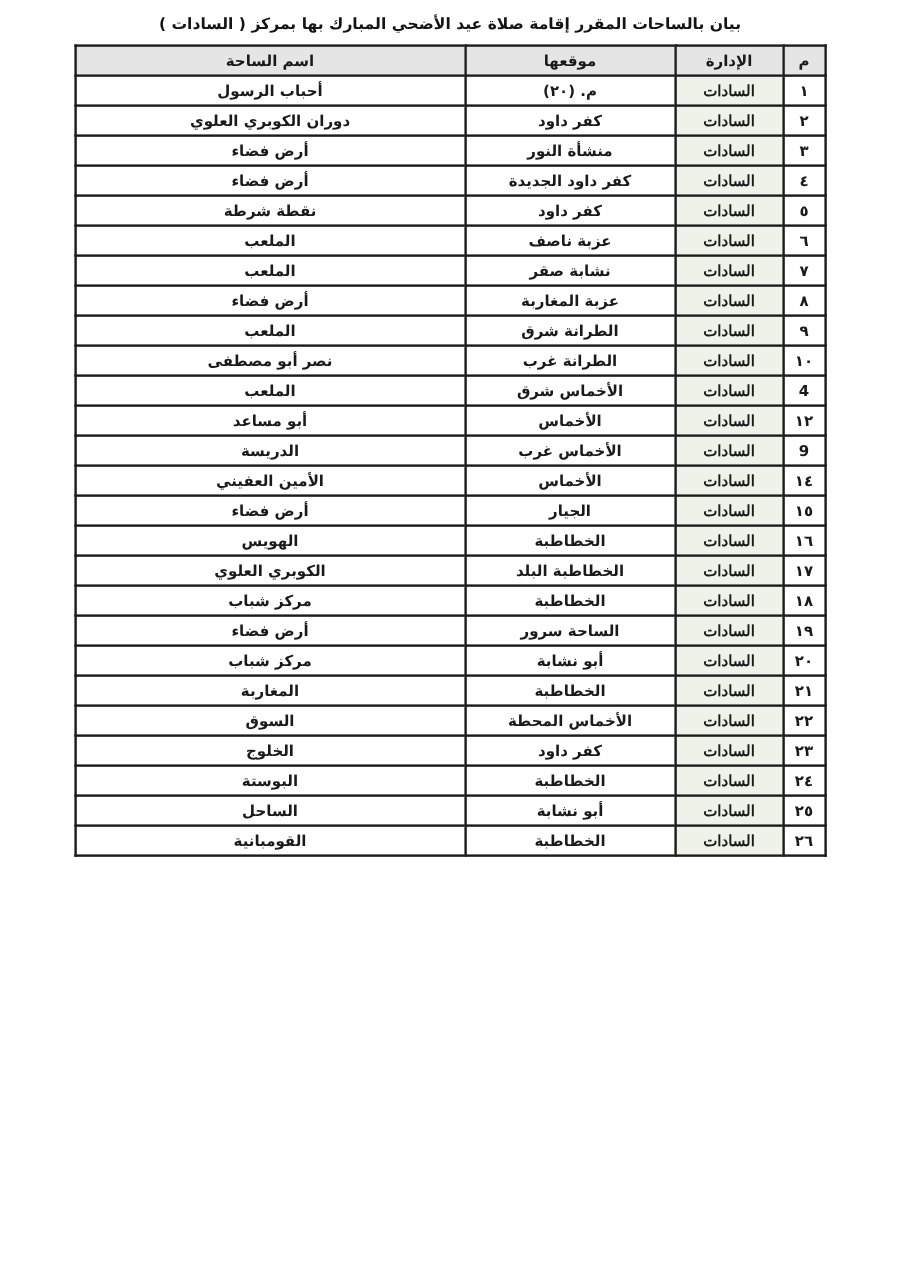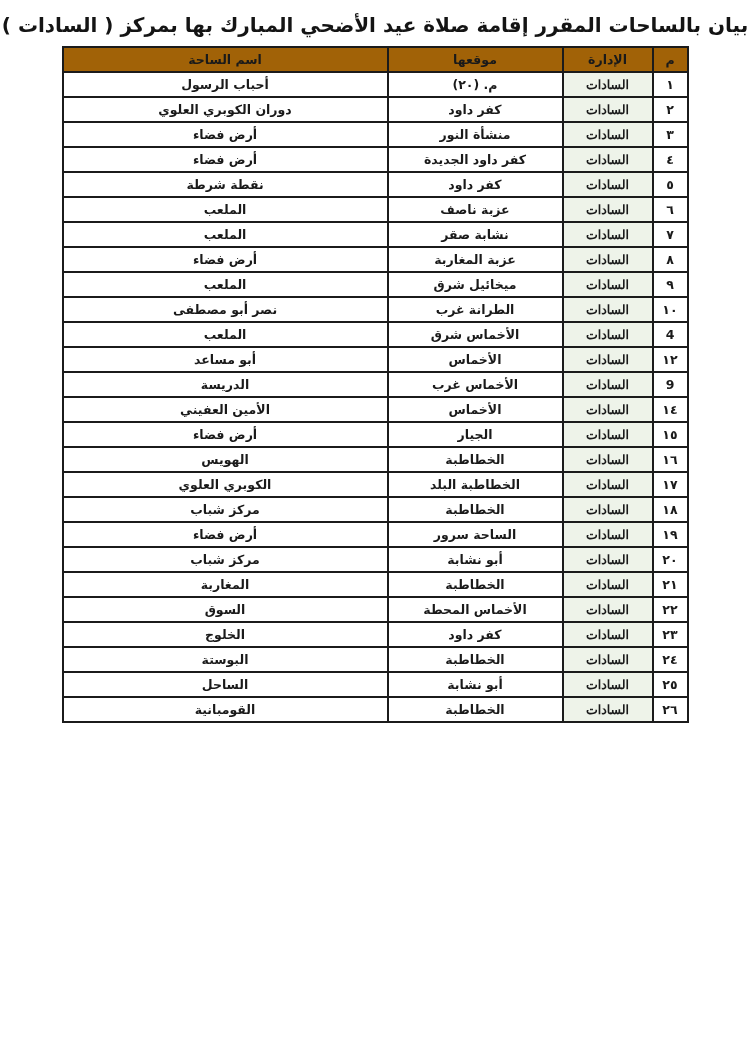--- a/index.html
+++ b/index.html
@@ -9,21 +9,21 @@
     width:750px;
     height:1060px;
     background:#ffffff;
     font-family:"DejaVu Sans", sans-serif;
     direction:rtl;
     overflow:hidden;
   }
   .doc-title {
     padding-top:13px;
     text-align:center;
-    font-size:20px;
+    font-size:13px;
     font-weight:bold;
     color:#141414;
     letter-spacing:0;
   }
   table.locations {
     margin:9px auto 0 auto;
     width:625px;
     border-collapse:collapse;
     table-layout:fixed;
   }
@@ -33,21 +33,21 @@
     height:25px;
     text-align:center;
     vertical-align:middle;
     font-size:12.5px;
     font-weight:bold;
     color:#1a1a1a;
     padding:2px 4px;
     overflow:hidden;
     white-space:nowrap;
   }
-  table.locations thead th { background:#a16207; }
+  table.locations thead th { background:#e5e5e5; }
   td.cell-admin { background:#eef3e9;font-family:Liberation Serif, serif; }
   col.c-num   { width:35px; }
   col.c-admin { width:90px; }
   col.c-loc   { width:175px; }
   col.c-name  { width:325px; }
 </style>
 </head>
 <body>
 
 <div class="page">
@@ -122,21 +122,21 @@
     <tr>
       <td class="cell-num">٨</td>
       <td class="cell-admin">السادات</td>
       <td class="cell-loc">عزبة المغاربة</td>
       <td class="cell-name">أرض فضاء</td>
     </tr>
 
     <tr>
       <td class="cell-num">٩</td>
       <td class="cell-admin">السادات</td>
-      <td class="cell-loc">ميخائيل شرق</td>
+      <td class="cell-loc">الطرانة شرق</td>
       <td class="cell-name">الملعب</td>
     </tr>
 
     <tr>
       <td class="cell-num">١٠</td>
       <td class="cell-admin">السادات</td>
       <td class="cell-loc">الطرانة غرب</td>
       <td class="cell-name">نصر أبو مصطفى</td>
     </tr>
 

